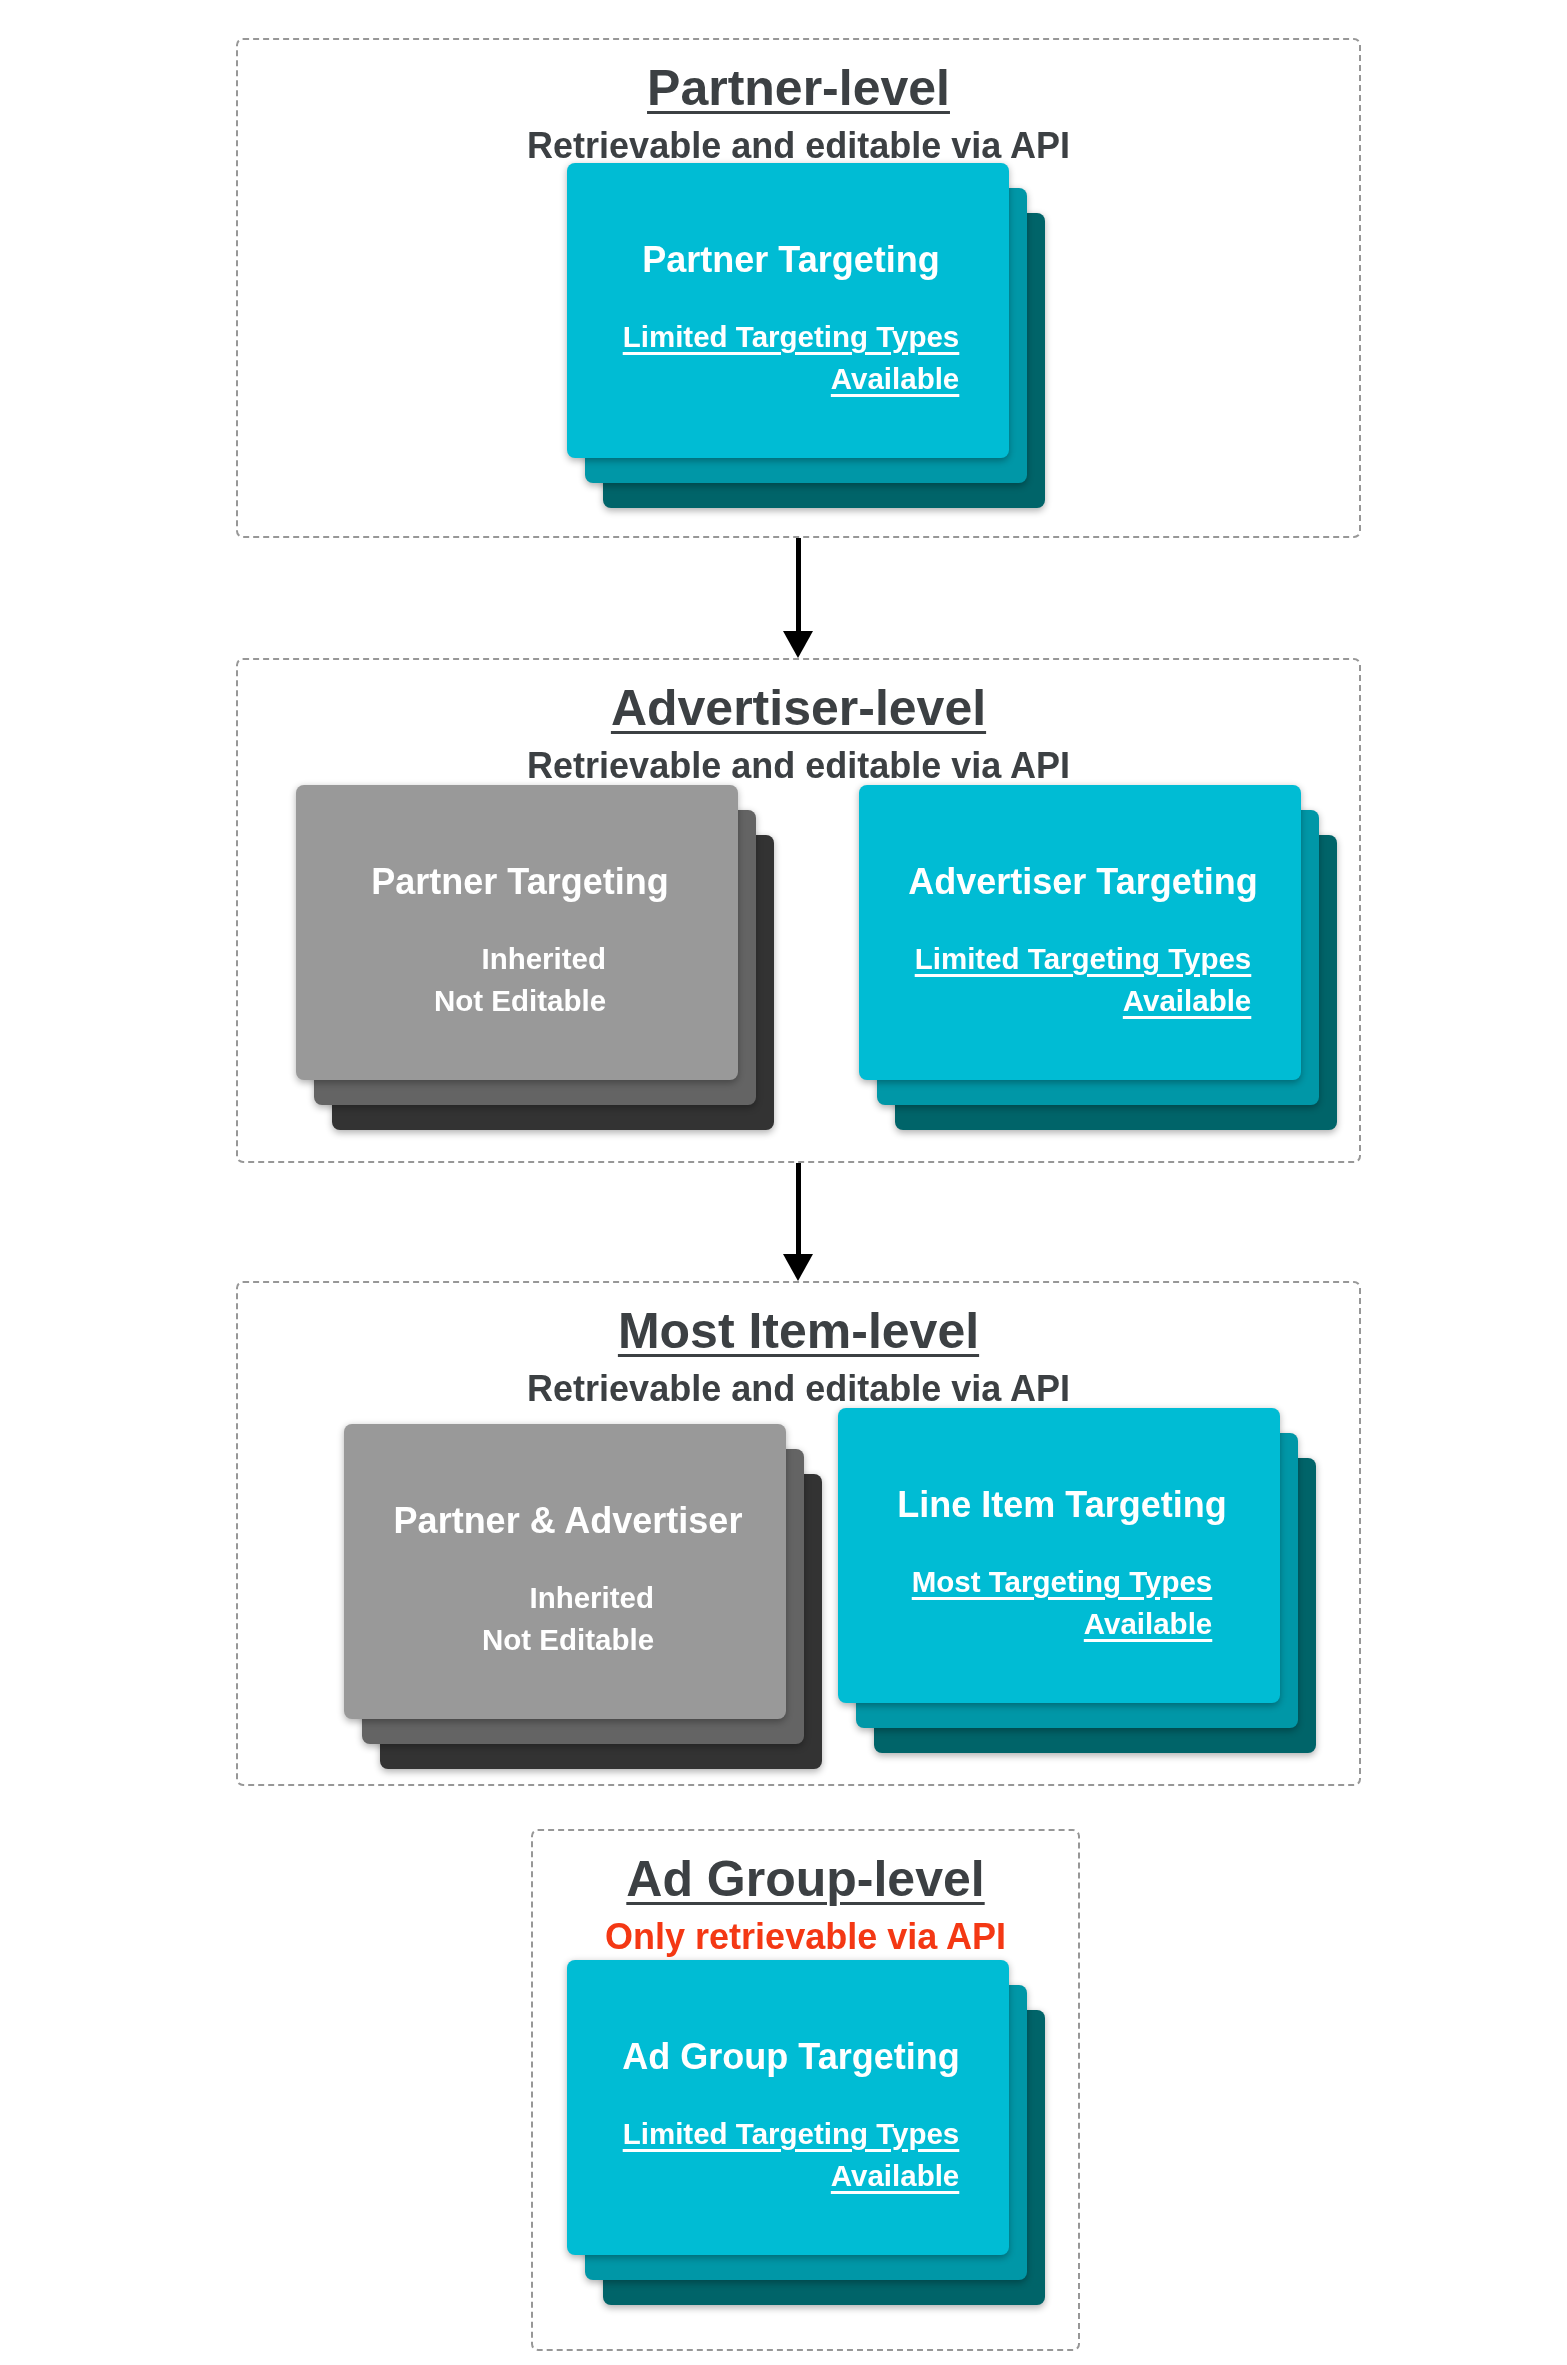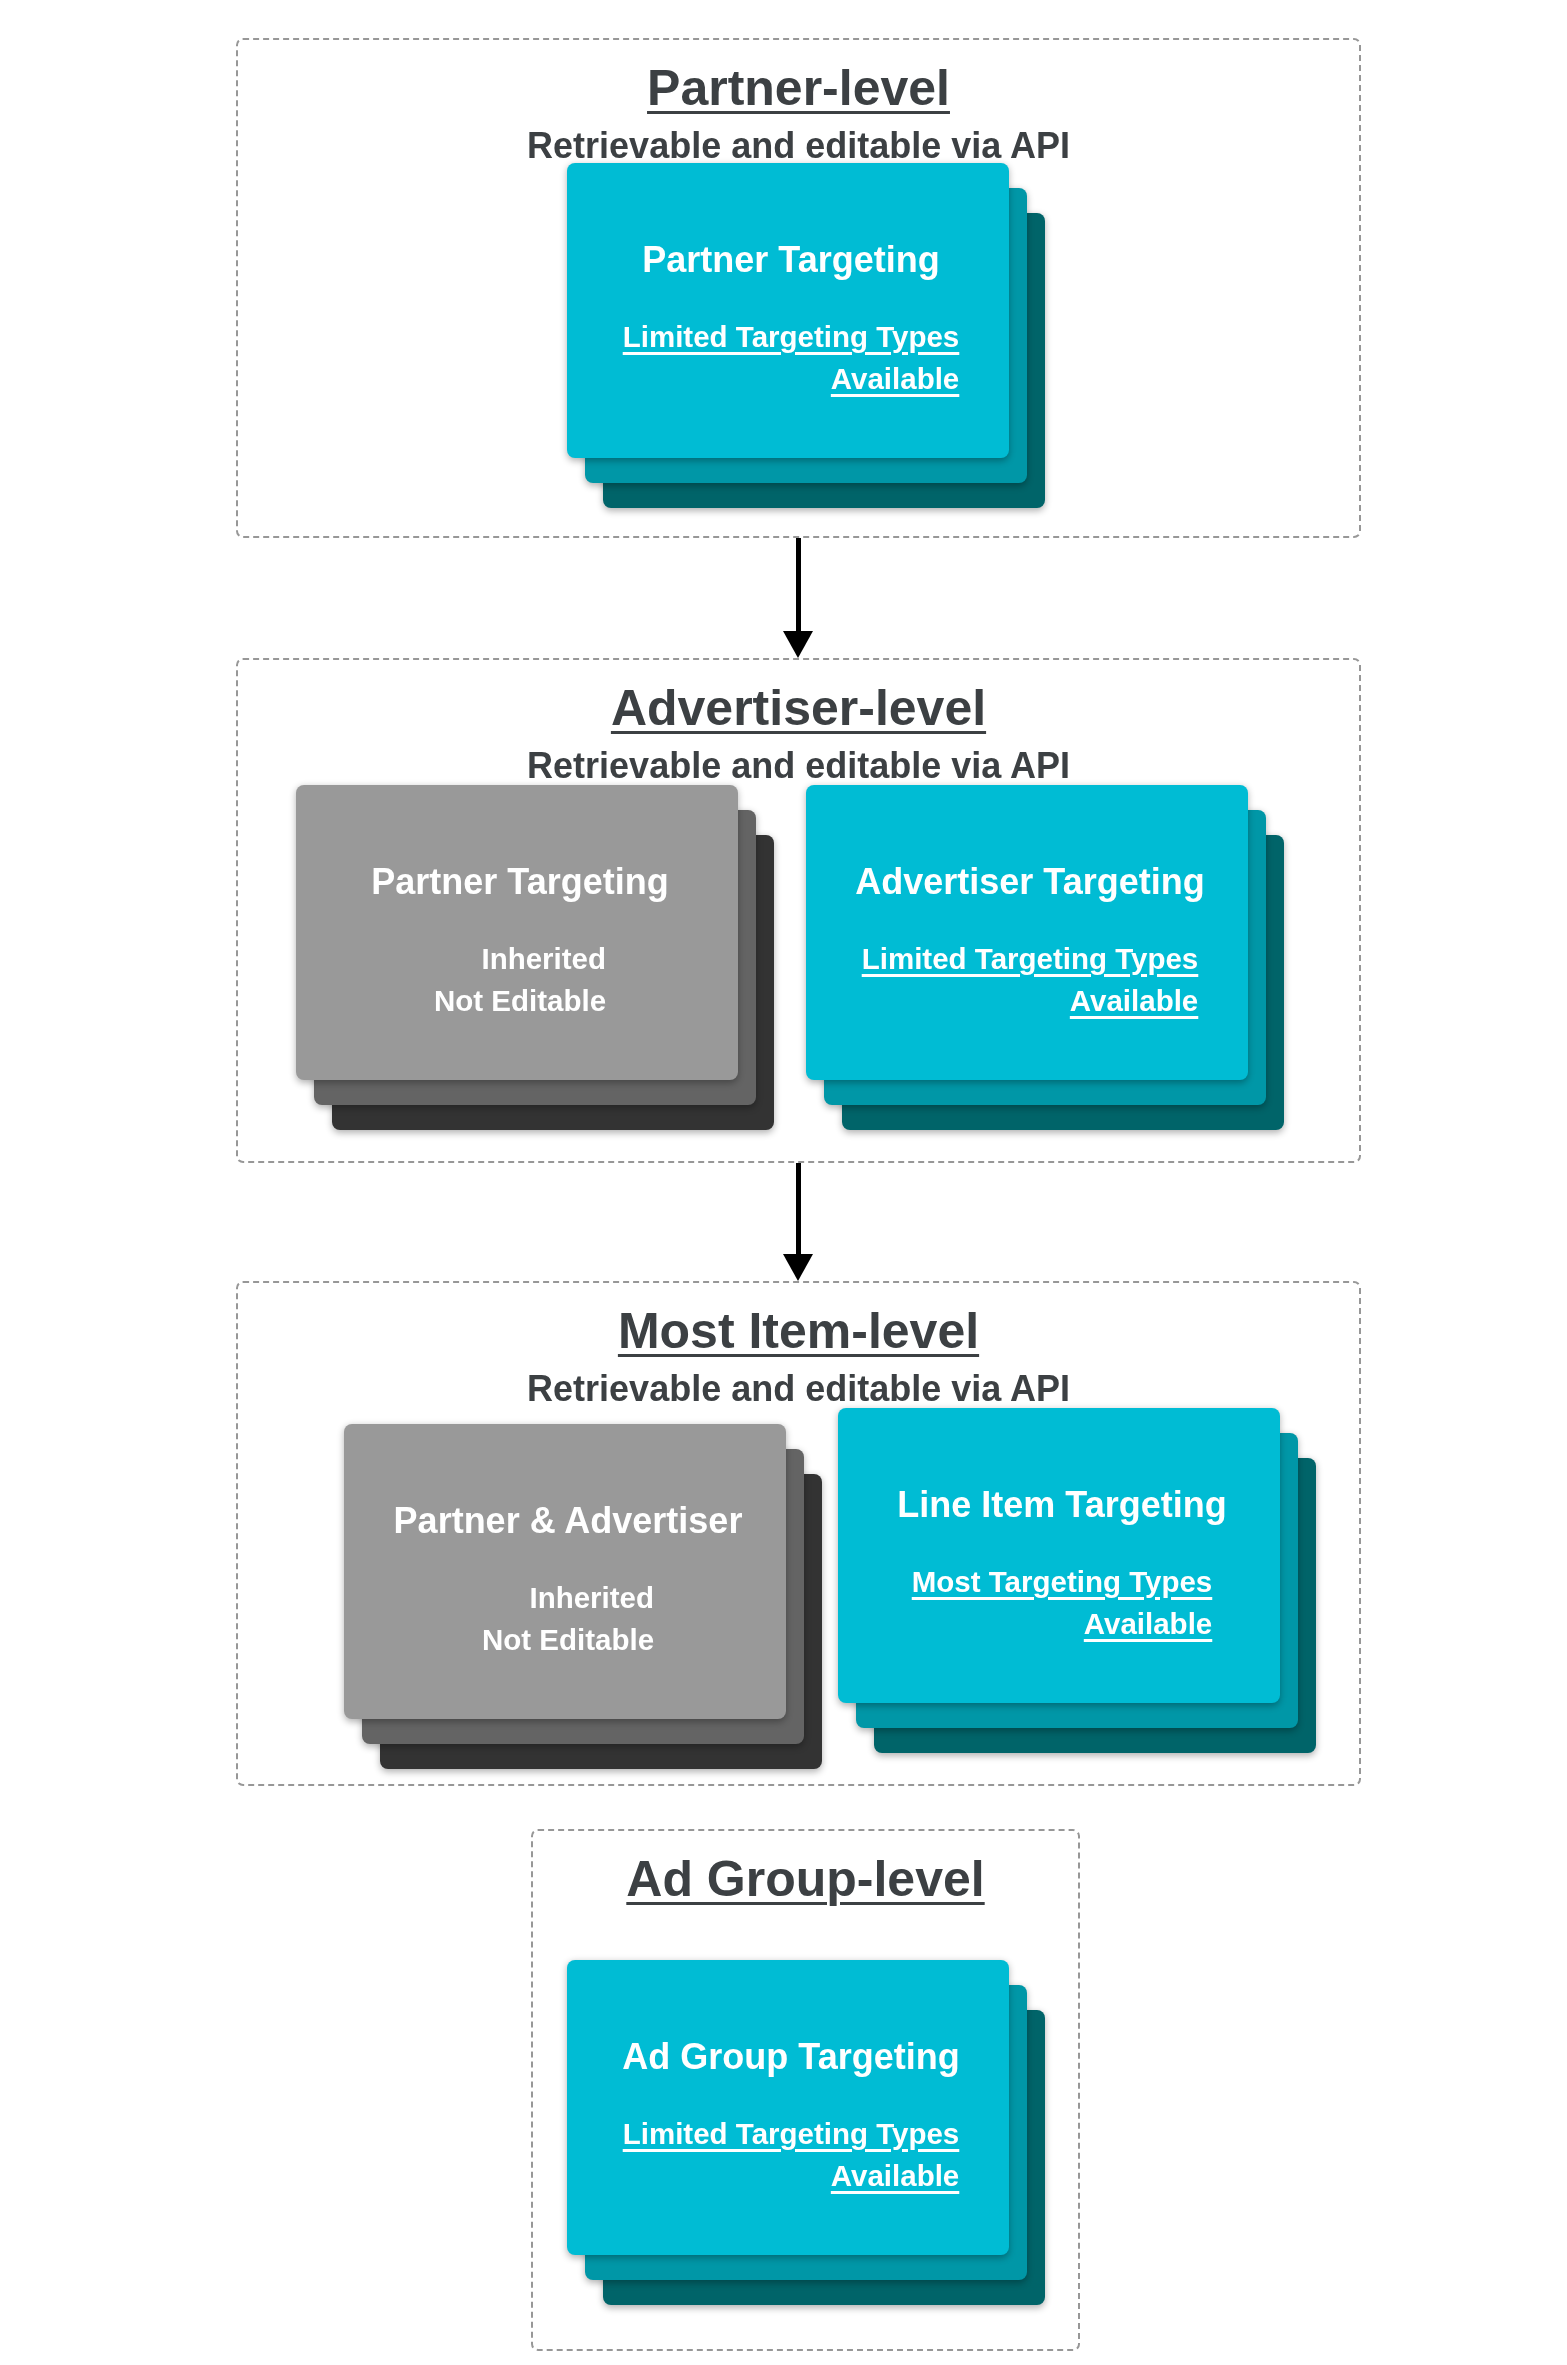--- a/index.html
+++ b/index.html
@@ -96,21 +96,21 @@
       <div class="layer face">
         <div class="card-heading">
           <span>Partner Targeting</span>
         </div>
         <div class="card-sub">
           <span>Inherited</span>
           <span>Not Editable</span>
         </div>
       </div>
     </div>
-    <div class="stack teal" style="left:568px;top:125px;">
+    <div class="stack teal" style="left:621px;top:125px;">
       <div class="layer back3"></div>
       <div class="layer back2"></div>
       <div class="layer face">
         <div class="card-heading">
           <span>Advertiser Targeting</span>
         </div>
         <div class="card-sub link">
           <span>Limited Targeting Types</span>
           <span>Available</span>
         </div>
@@ -153,20 +153,21 @@
           <span>Available</span>
         </div>
       </div>
     </div>
   </div>
 
   <div class="sec" style="left:531px;top:1829px;width:549px;height:522px;">
     <div>
       <span class="sec-title">Ad Group-level</span>
     </div>
+    <div class="sec-sub red">Only retrievable via API</div>
     <div class="stack teal" style="left:34px;top:129px;border-radius:16px;">
       <div class="layer back3"></div>
       <div class="layer back2"></div>
       <div class="layer face">
         <div class="card-heading">
           <span>Ad Group Targeting</span>
         </div>
         <div class="card-sub link">
           <span>Limited Targeting Types</span>
           <span>Available</span>

